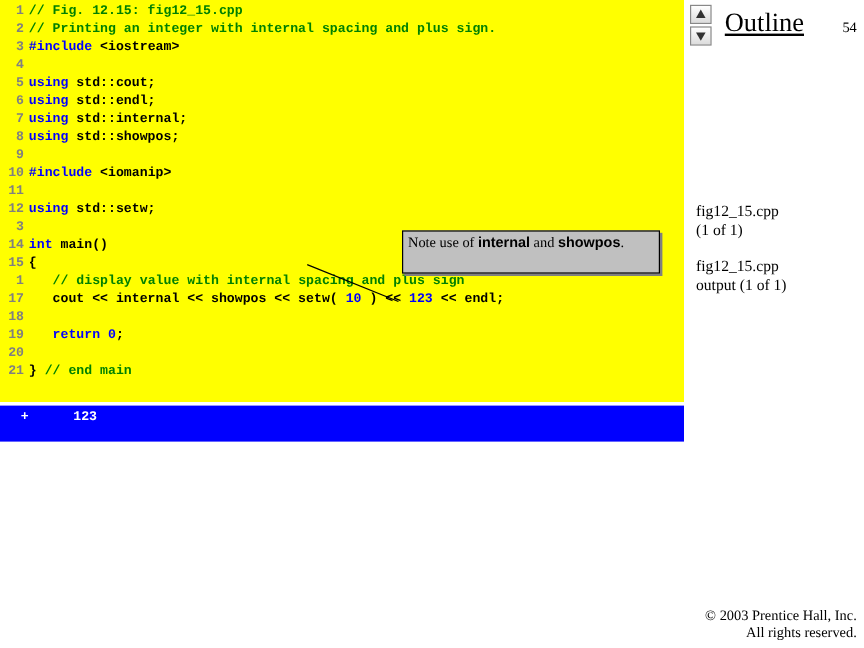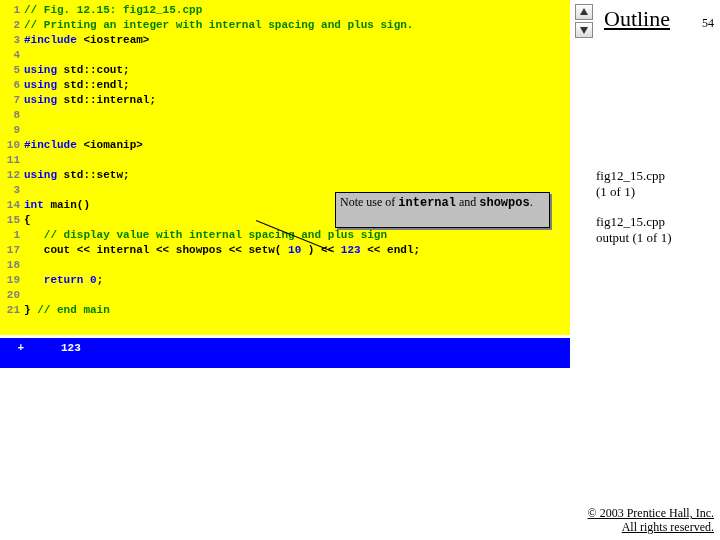--- a/index.html
+++ b/index.html
@@ -64,21 +64,21 @@
     top: 192px;
     width: 215px;
     height: 36px;
     background: #c0c0c0;
     border: 1px solid #000;
     box-shadow: 2px 2px 0 #808080;
     font-size: 12px;
     padding: 2px 4px;
     line-height: 14px;
   }
-  .callout .mono { font-family: Liberation Mono, monospace; font-weight: bold; }
+  .callout .mono { font-family: Liberation Sans, sans-serif; font-weight: bold; }
 
   .callout-line {
     position: absolute;
     left: 256px;
     top: 220px;
     width: 82px;
     height: 1px;
     border-top: 1px solid #000;
     transform: rotate(22deg);
     transform-origin: left center;
@@ -115,21 +115,21 @@
   }
 
   .outline-items {
     position: absolute;
     left: 580px;
     top: 168px;
     width: 135px;
     font-size: 13px;
     line-height: 16px;
   }
-  .outline-items div { margin-bottom: 14px; margin-left: 16px; }
+  .outline-items div { margin-bottom: 14px; }
 
   .copyright {
     position: absolute;
     right: 6px;
     bottom: 6px;
     text-align: right;
     font-size: 12px;
     line-height: 14px;
   }
 </style>
@@ -137,21 +137,21 @@
 <body>
 
 <div class="code-area" id="code-listing">
     <div class="code-line"><span class="lineno">1</span><span class="code-text"><span class="comment">// Fig. 12.15: fig12_15.cpp</span></span></div>
     <div class="code-line"><span class="lineno">2</span><span class="code-text"><span class="comment">// Printing an integer with internal spacing and plus sign.</span></span></div>
     <div class="code-line"><span class="lineno">3</span><span class="code-text"><span class="kw">#include </span><span class="norm">&lt;iostream&gt;</span></span></div>
     <div class="code-line"><span class="lineno">4</span><span class="code-text"></span></div>
     <div class="code-line"><span class="lineno">5</span><span class="code-text"><span class="kw">using </span><span class="norm">std::cout;</span></span></div>
     <div class="code-line"><span class="lineno">6</span><span class="code-text"><span class="kw">using </span><span class="norm">std::endl;</span></span></div>
     <div class="code-line"><span class="lineno">7</span><span class="code-text"><span class="kw">using </span><span class="norm">std::internal;</span></span></div>
-    <div class="code-line"><span class="lineno">8</span></div>
+    <div class="code-line"><span class="lineno">8</span><span class="code-text"><span class="kw">using </span><span class="norm">std::showpos;</span></span></div>
     <div class="code-line"><span class="lineno">9</span><span class="code-text"></span></div>
     <div class="code-line"><span class="lineno">10</span><span class="code-text"><span class="kw">#include </span><span class="norm">&lt;iomanip&gt;</span></span></div>
     <div class="code-line"><span class="lineno">11</span><span class="code-text"></span></div>
     <div class="code-line"><span class="lineno">12</span><span class="code-text"><span class="kw">using </span><span class="norm">std::setw;</span></span></div>
     <div class="code-line"><span class="lineno">3</span><span class="code-text"></span></div>
     <div class="code-line"><span class="lineno">14</span><span class="code-text"><span class="kw">int </span><span class="norm">main()</span></span></div>
     <div class="code-line"><span class="lineno">15</span><span class="code-text"><span class="norm">{</span></span></div>
     <div class="code-line"><span class="lineno">1</span><span class="code-text"><span class="norm">   </span><span class="comment">// display value with internal spacing and plus sign</span></span></div>
     <div class="code-line"><span class="lineno">17</span><span class="code-text"><span class="norm">   cout &lt;&lt; internal &lt;&lt; showpos &lt;&lt; setw( </span><span class="kw">10</span><span class="norm"> ) &lt;&lt; </span><span class="kw">123</span><span class="norm"> &lt;&lt; endl;</span></span></div>
     <div class="code-line"><span class="lineno">18</span><span class="code-text"></span></div>
@@ -184,14 +184,14 @@
 <div class="outline-title">Outline</div>
 <div class="page-number">54</div>
 
 <div class="outline-items" id="outline-list">
     <div style="white-space: pre-line;">fig12_15.cpp
 (1 of 1)</div>
     <div style="white-space: pre-line;">fig12_15.cpp
 output (1 of 1)</div>
   </div>
 
-<div class="copyright" id="copyright" style="white-space: pre-line; text-decoration: underline;">© 2003 Prentice Hall, Inc.
+<div class="copyright" id="copyright" style="white-space: pre-line;">© 2003 Prentice Hall, Inc.
 All rights reserved.</div>
 
 </body></html>

